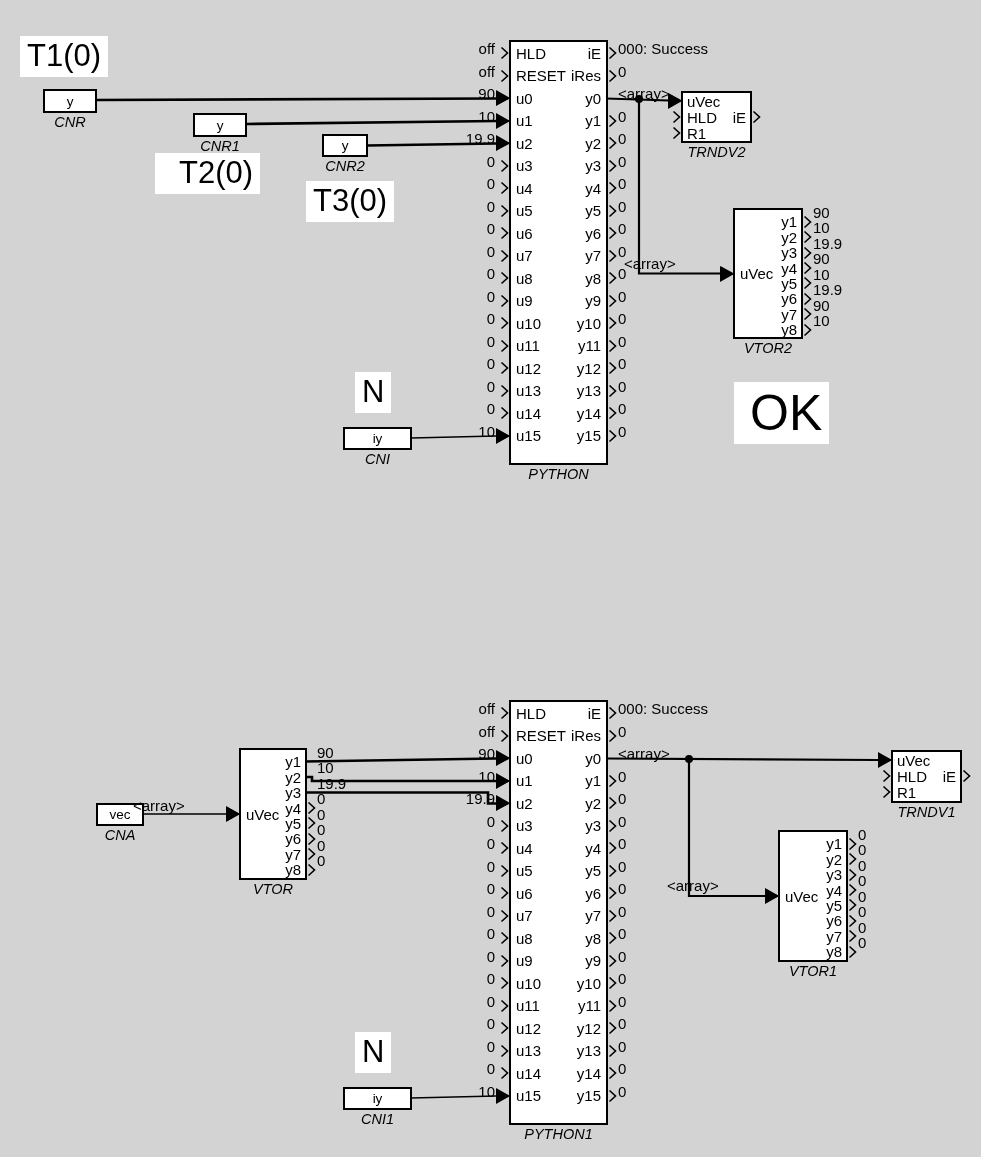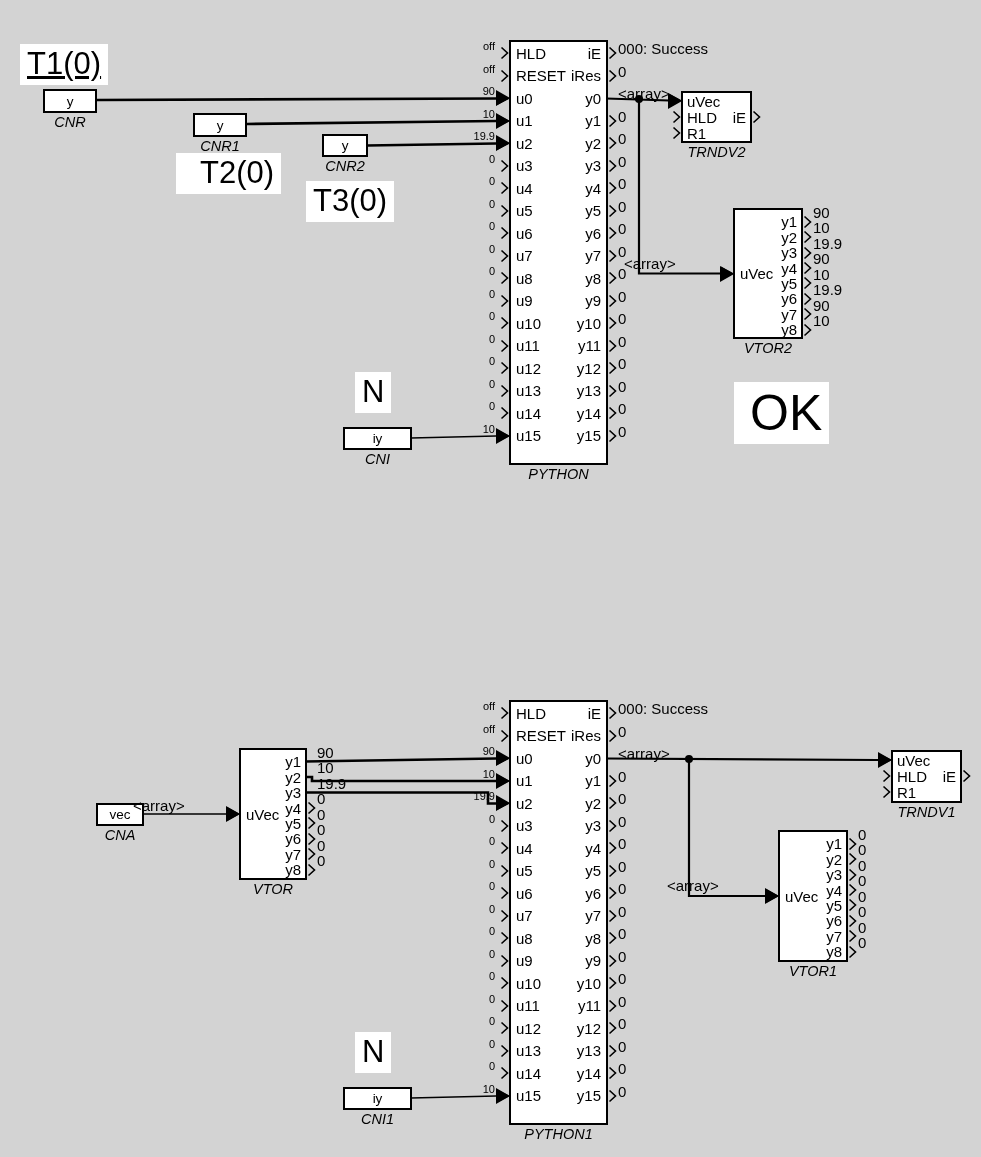--- a/index.html
+++ b/index.html
@@ -22,21 +22,21 @@
   .trndvb .iorow{--rh:16px;padding:0 4px;}
   .vtorb .rows{padding-top:4px;}
   .vtorb .iorow{--rh:15.45px;justify-content:flex-end;padding:0 4px;}
 
   .glyph{position:absolute;top:50%;transform:translateY(-50%);line-height:0;z-index:3;}
   .glyph.lchev{left:-11px;}
   .glyph.larrow{left:-15px;}
   .glyph.rchev{right:-11px;}
   .uvec-glyph{position:absolute;left:-15px;top:50%;transform:translateY(-50%);line-height:0;}
 
-  .lval{position:absolute;right:calc(100% + 16px);top:-1px;white-space:nowrap;font-size:11px;}
+  .lval{position:absolute;right:calc(100% + 16px);top:-1px;white-space:nowrap;font-size:15px;}
   .rval{position:absolute;left:calc(100% + 12px);top:-1px;white-space:nowrap;font-size:15px;}
   .vtorb .rval{top:-9px;}
 
   .uvec{position:absolute;left:5px;top:0;height:100%;display:flex;align-items:center;font-size:15px;}
 
   .blkname{position:absolute;top:calc(100% + 3px);left:-20px;right:-20px;text-align:center;
            font-size:14.5px;white-space:nowrap;font-style:italic;}
 
   
   .src{position:absolute;background:#fff;border:2px solid #000;box-sizing:border-box;z-index:2;
@@ -59,22 +59,22 @@
   #vtor   {left:239px;top:748px;width:68px;height:132px;}
   #vtor1  {left:778px;top:830px;width:70px;height:132px;}
 
   #cnr {left:43px;top:89px;width:54px;height:24px;}
   #cnr1{left:193px;top:113px;width:54px;height:24px;}
   #cnr2{left:322px;top:134px;width:46px;height:23px;}
   #cni {left:343px;top:427px;width:69px;height:23px;}
   #cni1{left:343px;top:1087px;width:69px;height:23px;}
   #cna {left:96px;top:803px;width:48px;height:23px;}
 
-  #t1{left:20px;top:44px;text-decoration:underline;}
-  #t2{left:176px;top:153px;padding-left:24px;}
+  #t1{left:20px;top:36px;}
+  #t2{left:155px;top:153px;padding-left:24px;}
   #t3{left:306px;top:181px;text-align:center;}
   #n1{left:355px;top:372px;}
   #n2{left:355px;top:1032px;}
   #ok{left:734px;top:382px;padding-left:16px;}
   #notok{left:734px;top:977px;}
 
   #wl-vtor2{left:624px;top:255px;}
   #wl-vtor1{left:667px;top:877px;}
   #wl-cna{left:133px;top:797px;}
 </style>

